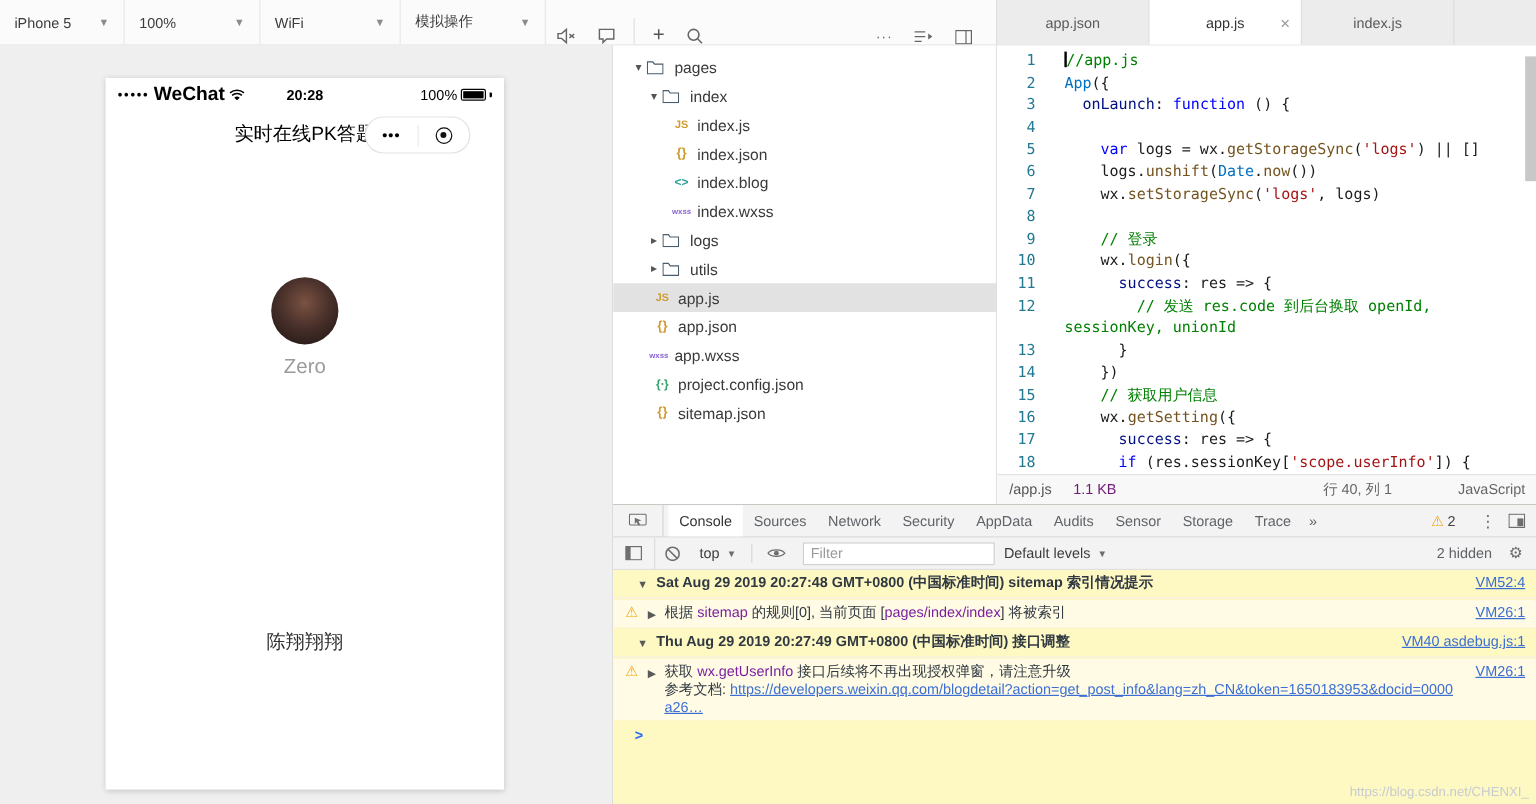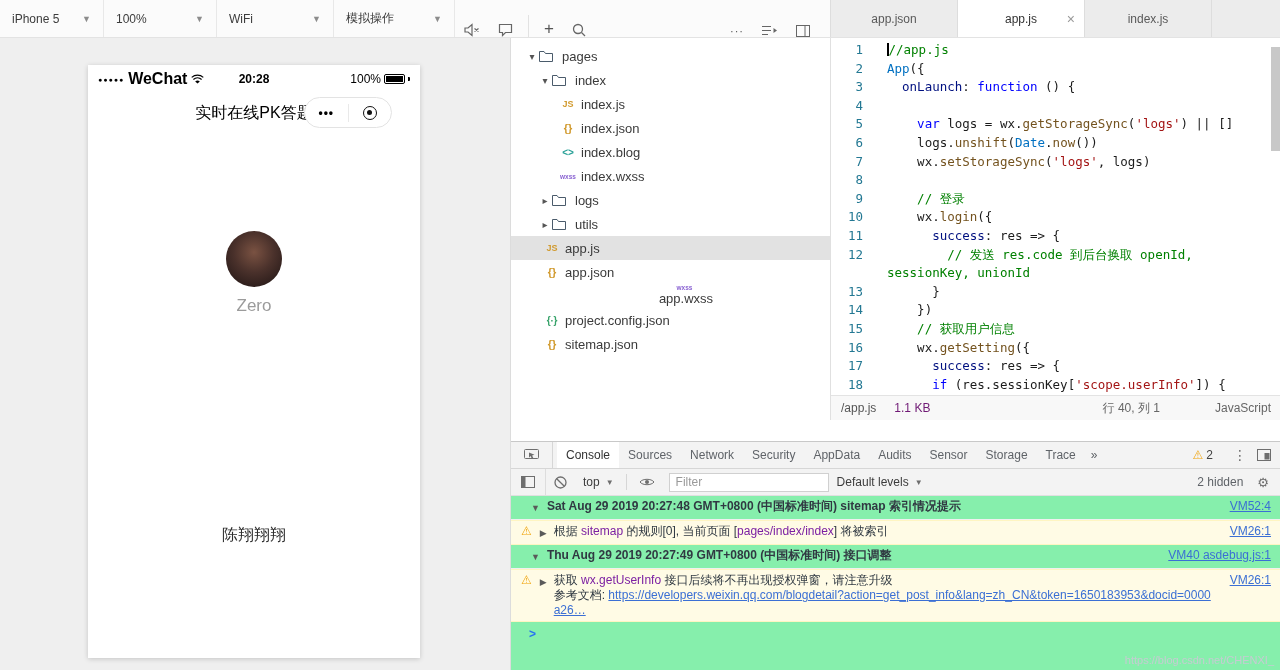--- a/index.html
+++ b/index.html
@@ -93,22 +93,22 @@
   .tk-method  { color:#74531f; }
   .caret { display:inline-block; width:1.5px; height:13px; background:#000; vertical-align:-2px; }
   .vscroll { position:absolute; right:1px; top:9px; width:9px; height:104px; background:#c8c8c8; }
   .statusbar { height:25px; background:#f8f8f8; border-top:1px solid #e3e3e3;
                display:flex; align-items:center; padding:0 10px; color:#555; }
   .statusbar .sz { color:#701a75; margin-left:18px; }
   .statusbar .push { margin-left:auto; color:#666; }
   .statusbar .lang { margin-left:55px; color:#666; }
 
   
-  .devtools { height:250px; border-top:1px solid #c8c8c8; background:#86efac;
-              display:flex; flex-direction:column; position:relative;margin-top:21px; }
+  .devtools { height:250px; border-top:1px solid #c8c8c8; background:#fef9c3;
+              display:flex; flex-direction:column; position:relative; }
   .dt-tabs { height:27px; flex:none; background:#f3f3f3; border-bottom:1px solid #d6d6d6;
              display:flex; align-items:center; color:#5f6368; }
   .dt-iconbox { height:100%; display:flex; align-items:center; padding:0 13px;
                 border-right:1px solid #d6d6d6; margin-right:4px; }
   .dt-tab { padding:0 9px; line-height:26px; cursor:default; }
   .dt-tab.active { background:#fff; color:#333; }
   .dt-moretabs { margin:0 6px; color:#5f6368; font-size:12px; }
   .warnbadge { display:flex; align-items:center; gap:3px; margin-right:10px; color:#424242; }
   .wtri { color:#f0a30a; font-size:12px; }
   .kebab { font-size:14px; color:#6e6e6e; margin:0 10px; }
@@ -316,21 +316,21 @@
               <span class="tlabel">utils</span>
             </div>
             <div class="trow selected" style="padding-left: 31px;">
               <span class="ficon js">JS</span>
               <span class="tlabel">app.js</span>
             </div>
             <div class="trow" style="padding-left: 31px;">
               <span class="ficon json">{}</span>
               <span class="tlabel">app.json</span>
             </div>
-            <div class="trow" style="padding-left: 28px; flex-direction: column;">
+            <div class="trow" style="padding-left: 28px;">
               <span class="ficon wxss">wxss</span>
               <span class="tlabel">app.wxss</span>
             </div>
             <div class="trow" style="padding-left: 31px;">
               <span class="ficon config">{∙}</span>
               <span class="tlabel">project.config.json</span>
             </div>
             <div class="trow" style="padding-left: 31px;">
               <span class="ficon json">{}</span>
               <span class="tlabel">sitemap.json</span>

